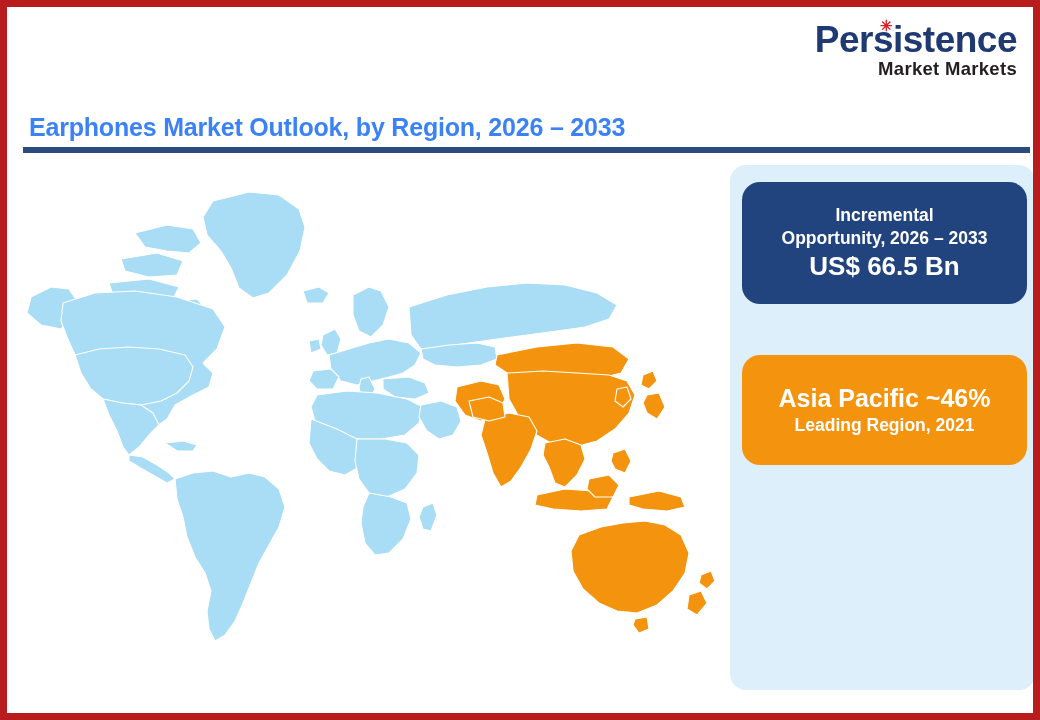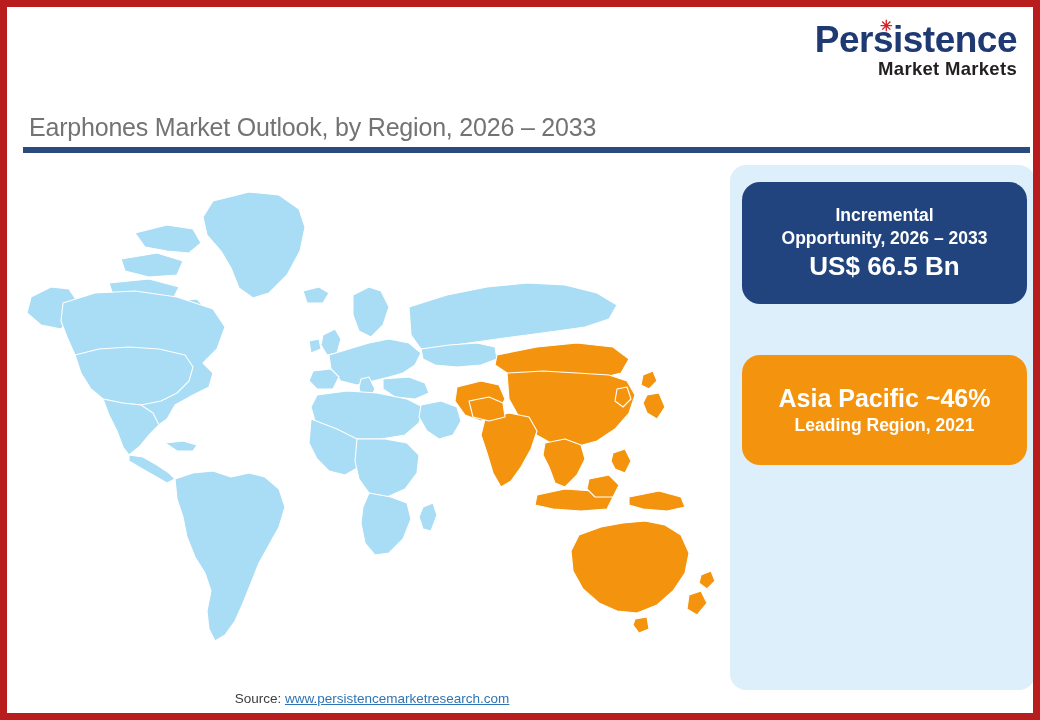--- a/index.html
+++ b/index.html
@@ -59,22 +59,22 @@
     color: #231f20;
     margin-top: 2px;
   }
 
   
   #title {
     position: absolute;
     left: 22px;
     top: 106px;
     font-size: 25px;
-    font-weight: normal;
-    color: #737373;
+    font-weight: bold;
+    color: #3b82f6;
     letter-spacing: -0.2px;
     white-space: nowrap;
   }
   #title-rule {
     position: absolute;
     left: 16px;
     top: 140px;
     width: 1007px;
     height: 6px;
     background: #2b4a7d;
@@ -277,17 +277,14 @@
       <div class="card-big-xl">US$ 66.5 Bn</div>
     </div>
 
     <div id="card-leading" class="stat-card">
       <div class="card-big">Asia Pacific ~46%</div>
       <div class="card-small">Leading Region, 2021</div>
     </div>
 
   </div>
 
-  <div id="source-line">
-    <span>Source: </span><a id="source-link" href="#">www.persistencemarketresearch.com</a>
-  </div>
 
 </div>
 
 </body></html>

